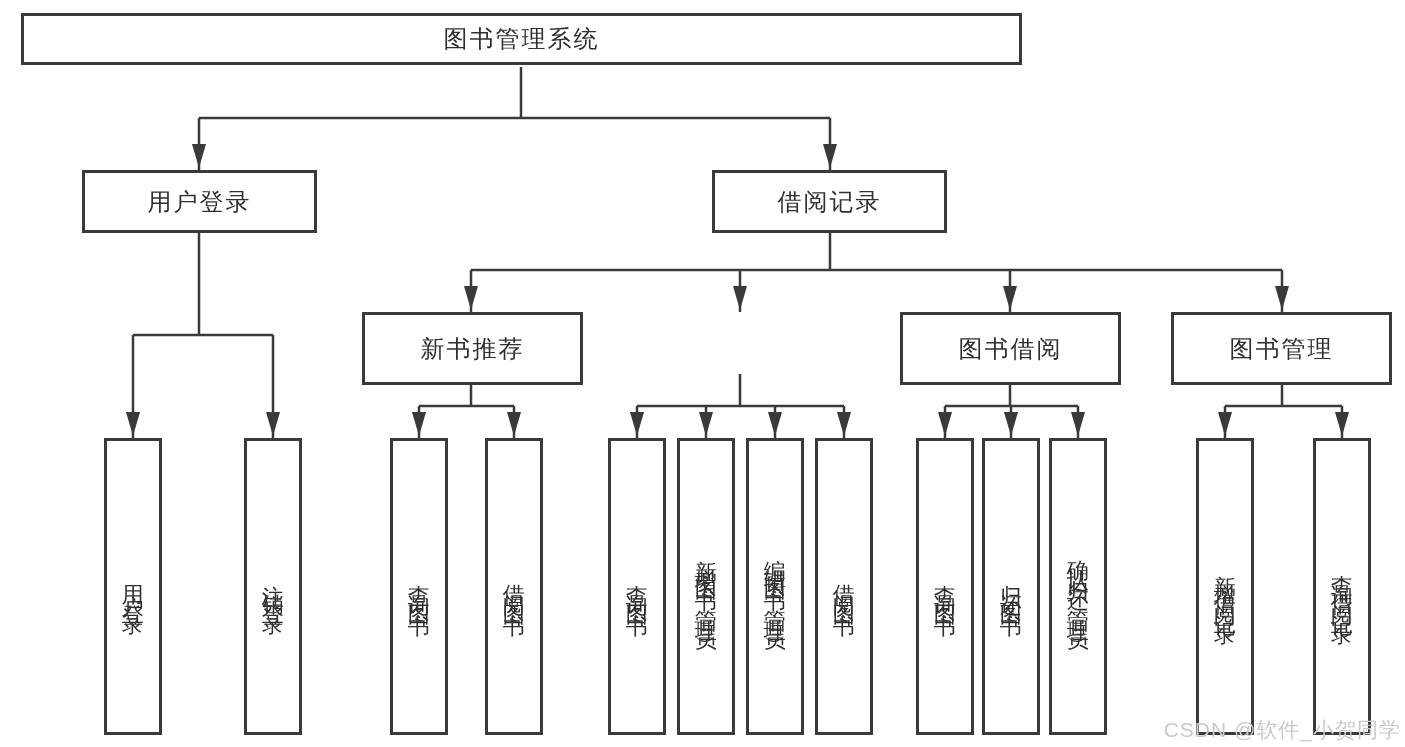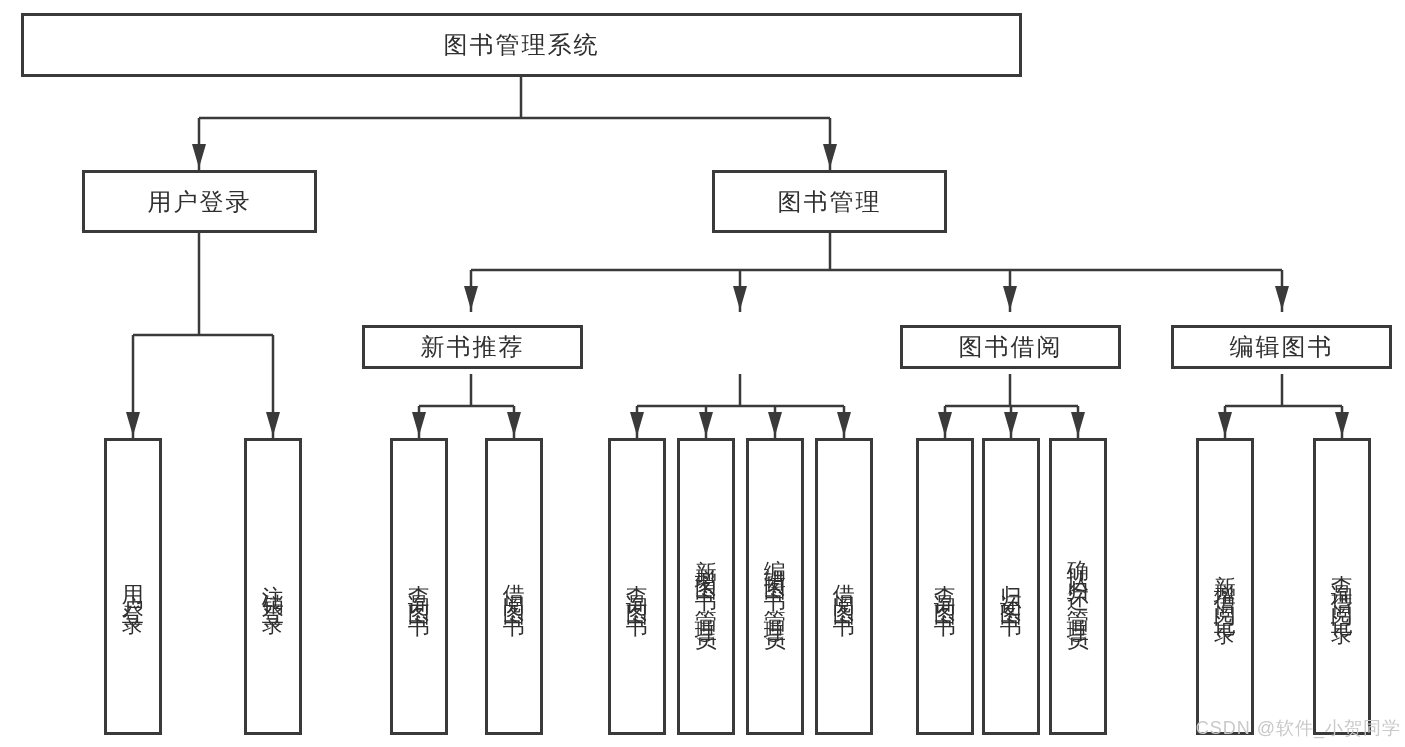--- a/index.html
+++ b/index.html
@@ -15,32 +15,32 @@
   .connectors { position:absolute; left:0; top:0; z-index:0; }
   .connectors path { stroke:var(--line,#3a3a3a); stroke-width:2.5; fill:none; }
   .connectors polygon { fill:var(--line,#3a3a3a); stroke:none; }
   .box {
     position:absolute; background:#ffffff;
     border:3px solid var(--line,#3a3a3a);
     display:flex; align-items:center; justify-content:center;
     z-index:1; color:var(--text,#2f2f2f);
   }
   .hbox { font-size:24px; letter-spacing:2px; }
-  .root { left:21px; top:13px; width:1001px; height:64px; }
+  .root { left:21px; top:13px; width:1001px; height:52px; }
   .l2   { top:170px; width:235px; height:63px; }
-  .l3   { top:312px; width:221px; height:44px;margin-top:13px; }
+  .l3   { top:312px; width:221px; height:73px; }
   .leaf { top:438px; width:58px; height:297px; }
   .vtext {
     writing-mode:vertical-lr; text-orientation:mixed;
     font-size:22px; letter-spacing:10px; line-height:1.15;
     color:var(--text,#2f2f2f); white-space:nowrap;
   }
   .watermark {
     position:absolute; right:4px; top:716px; z-index:3;
-    font-size:18px; letter-spacing:1px;
+    font-size:21px; letter-spacing:1px;
     color:var(--watermark,#c9c9c9);
   }
 </style>
 </head>
 <body>
 
 <div class="canvas">
 
   <svg class="connectors" width="1405" height="747" viewBox="0 0 1405 747">
 
@@ -77,25 +77,25 @@
     <polygon points="938,412 952,412 945,436"></polygon>
     <polygon points="1004,412 1018,412 1011,436"></polygon>
     <polygon points="1071,412 1085,412 1078,436"></polygon>
     <polygon points="1218,412 1232,412 1225,436"></polygon>
     <polygon points="1335,412 1349,412 1342,436"></polygon>
   </svg>
 
   <div class="box root hbox">图书管理系统</div>
 
   <div class="box l2 hbox" style="left:82px">用户登录</div>
-  <div class="box l2 hbox" style="left:712px">图书管理</div>
+  <div class="box l2 hbox" style="left:712px">借阅记录</div>
 
   <div class="box l3 hbox" style="left:362px">新书推荐</div>
   <div class="box l3 hbox" style="left:900px">图书借阅</div>
-  <div class="box l3 hbox" style="left:1171px">编辑图书</div>
+  <div class="box l3 hbox" style="left:1171px">图书管理</div>
 
   <div class="box leaf" style="left:104px">
     <span class="vtext">用户登录</span>
   </div>
   <div class="box leaf" style="left:244px">
     <span class="vtext">注销登录</span>
   </div>
 
   <div class="box leaf" style="left:390px">
     <span class="vtext">查询图书</span>

